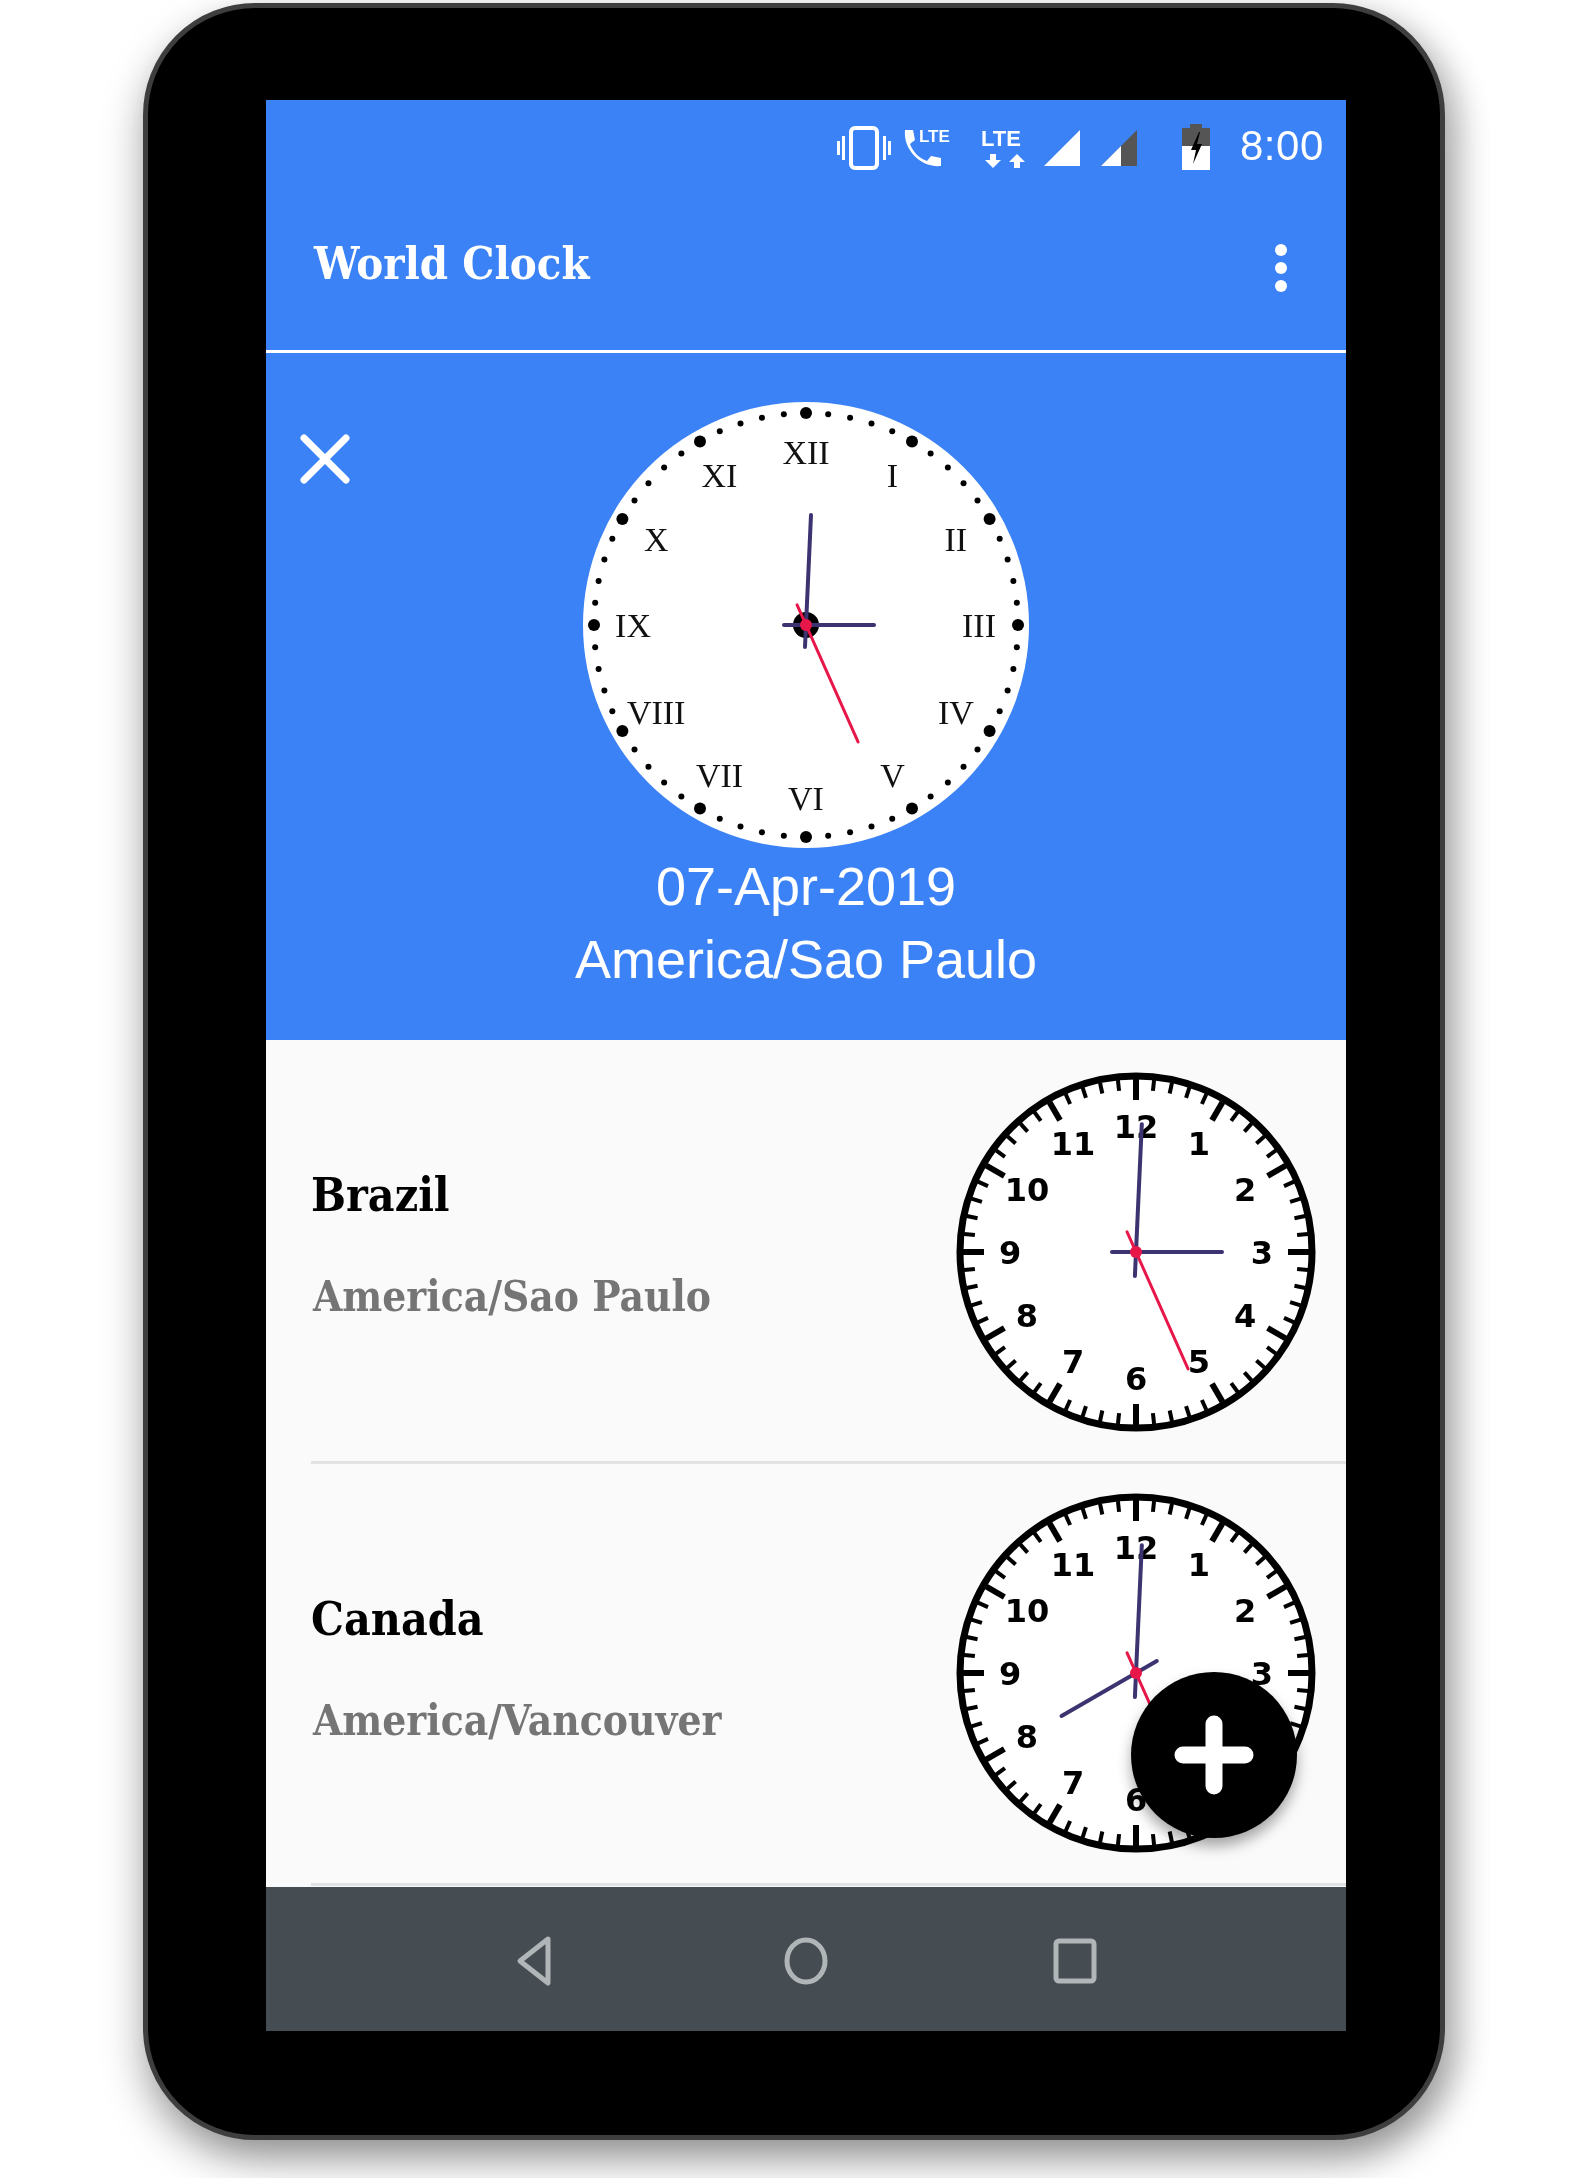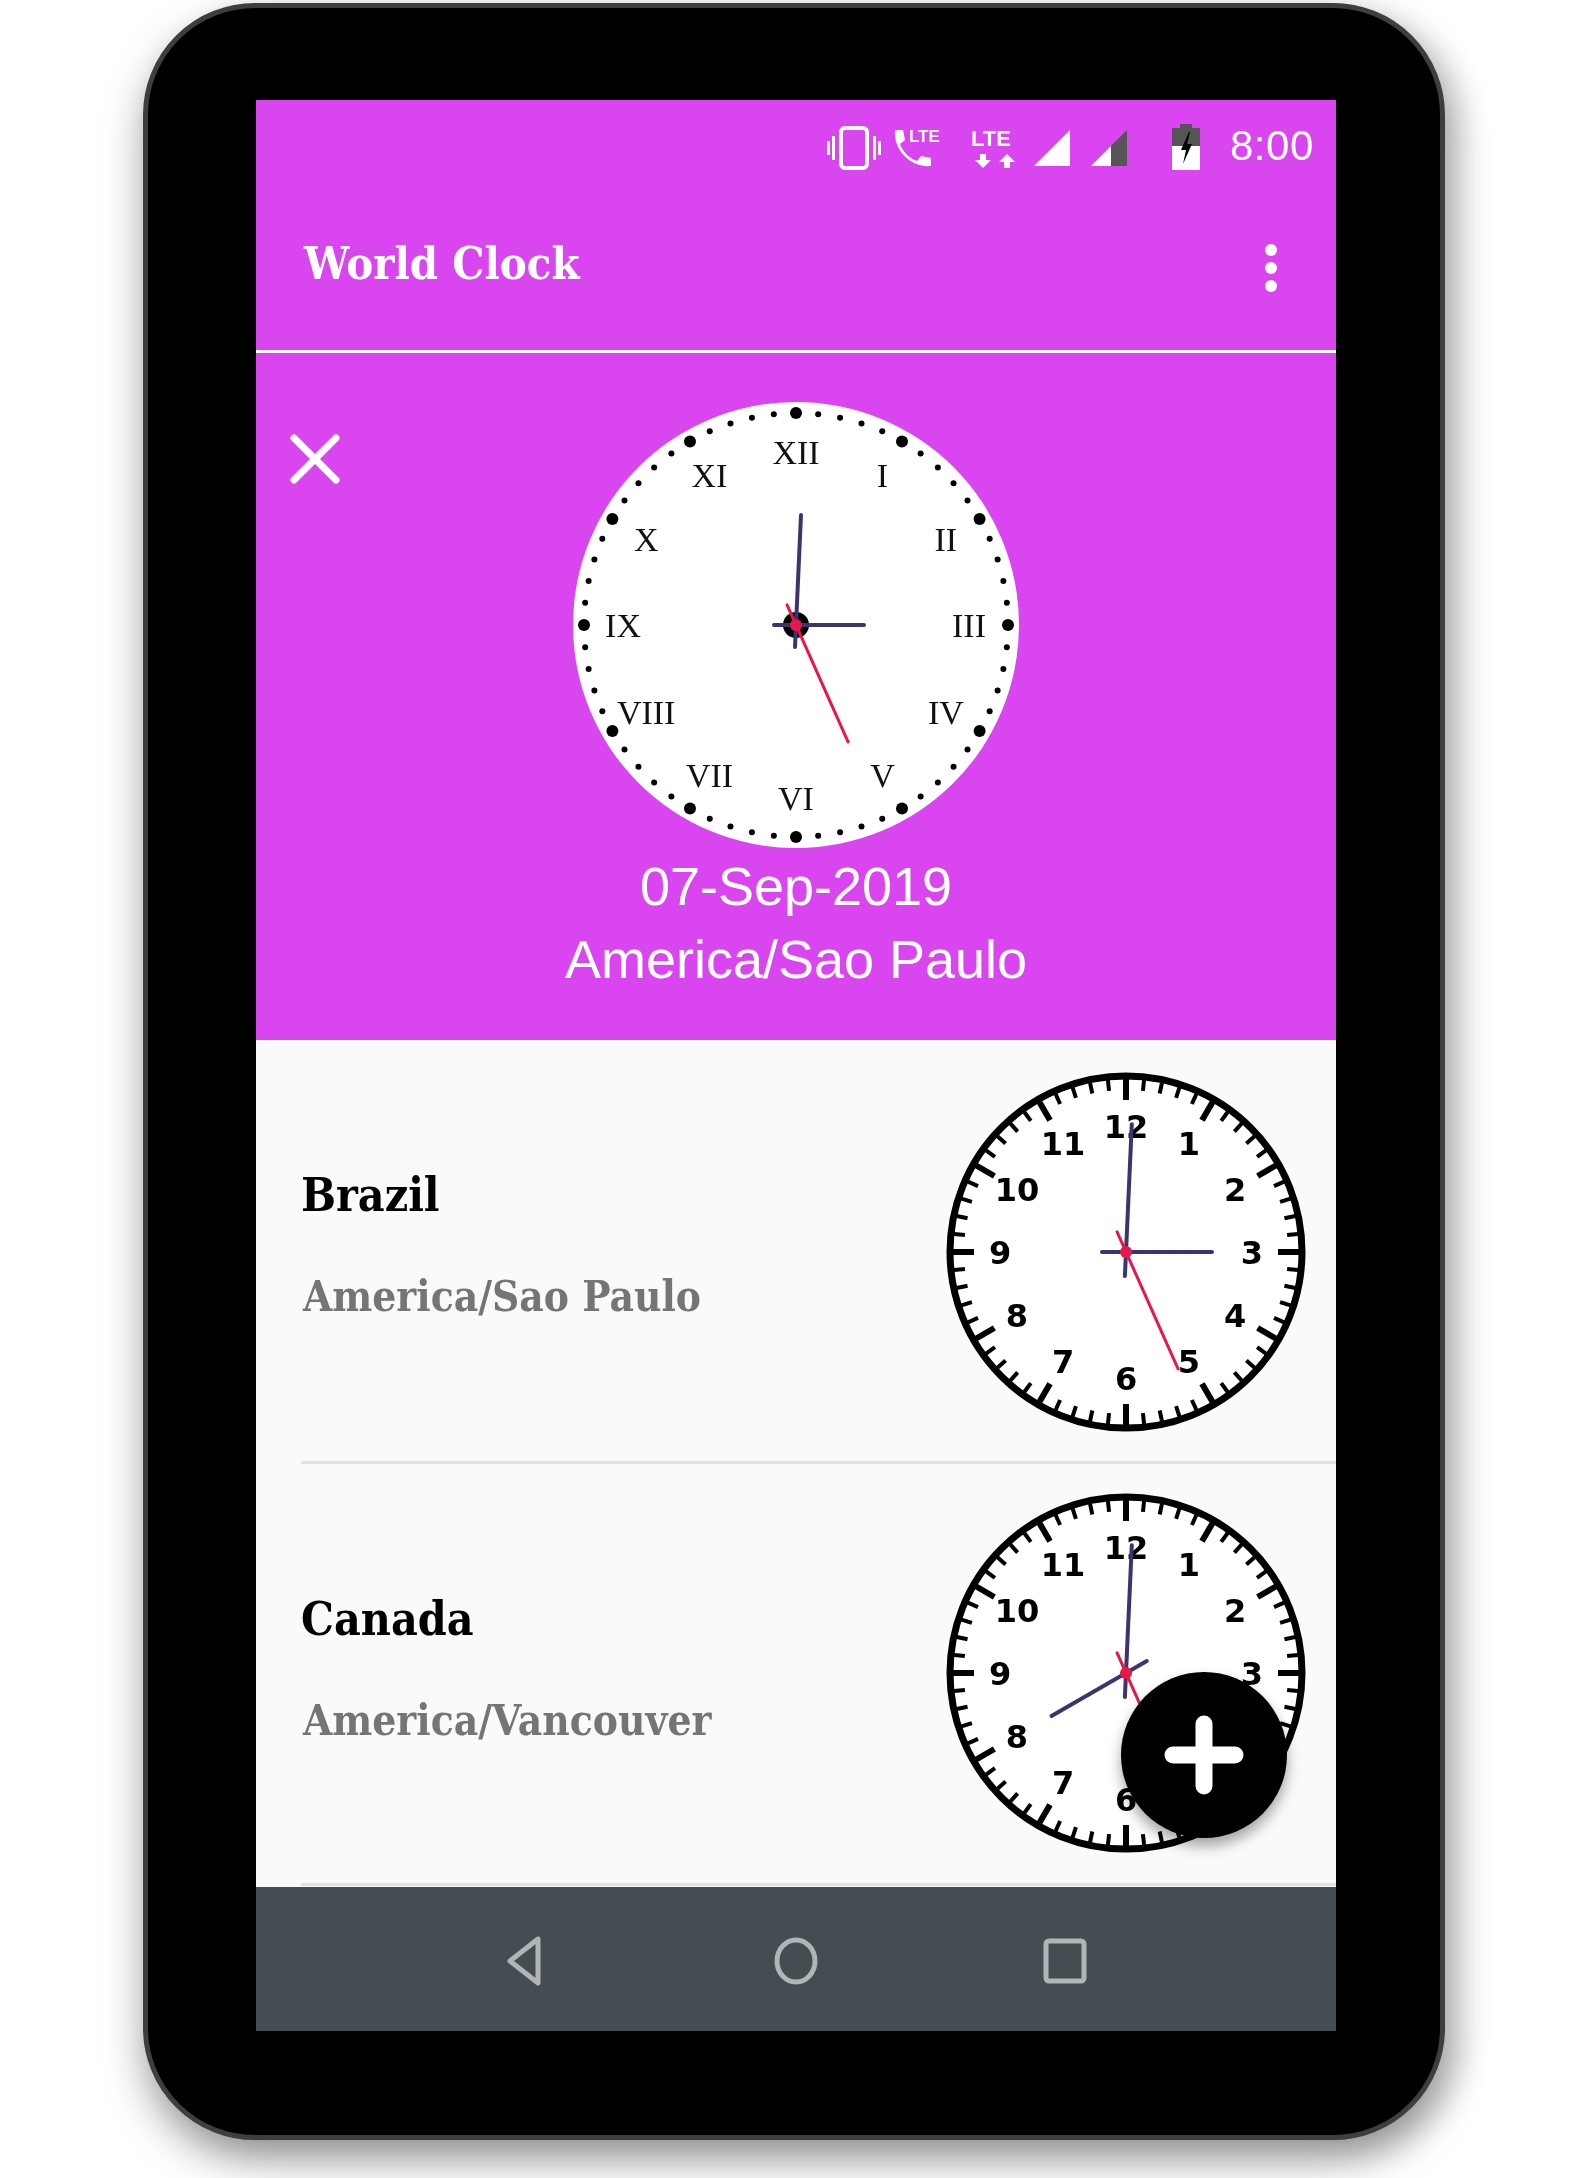--- a/index.html
+++ b/index.html
@@ -13,22 +13,22 @@
     background: #000; border-radius: 112px;
     border: 5px solid #3e3e3e; box-sizing: border-box;
     box-shadow: 0 20px 40px rgba(0,0,0,0.35), 18px 10px 30px rgba(0,0,0,0.15);
   }
   .camera {
     position: absolute; left: 289px; top: 126px; width: 40px; height: 40px; border-radius: 50%;
     background: radial-gradient(circle at 45% 45%, #5a5a5a 0 45%, #6d6d6d 46% 60%, #444 61%);
     box-shadow: 3px 3px 0 -1px #d8d8d8;
   }
   .screen {
-    position: absolute; left: 256px; top: 100px; width: 1080px; height: 1931px;
-    background: #d946ef; overflow: hidden;
+    position: absolute; left: 266px; top: 100px; width: 1080px; height: 1931px;
+    background: #3b82f6; overflow: hidden;
   }
   
   .status-icon { position: absolute; }
   .status-time {
     position: absolute; left: 974px; top: 22px; color: #fff;
     font-family: "Liberation Sans", sans-serif; font-size: 42px; letter-spacing: 0.5px;
   }
   
   .app-title {
     position: absolute; left: 48px; top: 138px; color: #fff;
@@ -200,21 +200,21 @@
       <text x="-173" y="12.000000000000032" text-anchor="middle" font-family="Liberation Serif, serif" font-size="34" fill="#111">IX</text>
       <text x="-149.82239485470788" y="-74.50000000000001" text-anchor="middle" font-family="Liberation Serif, serif" font-size="34" fill="#111">X</text>
       <text x="-86.50000000000007" y="-137.82239485470785" text-anchor="middle" font-family="Liberation Serif, serif" font-size="34" fill="#111">XI</text>
       <circle cx="0" cy="0" r="13" fill="#000"></circle>
       <line x1="-22" y1="1.3471114790620886e-15" x2="68" y2="-4.1637991171010006e-15" stroke="#3b3470" stroke-width="4" stroke-linecap="round"></line>
       <line x1="-0.9979857388435832" y1="21.977352535395724" x2="4.989928694217916" y2="-109.88676267697862" stroke="#3b3470" stroke-width="4" stroke-linecap="round"></line>
       <line x1="-8.948206147667609" y1="-20.098000068137218" x2="52.062290313702455" y2="116.9338185782529" stroke="#e8174a" stroke-width="3" stroke-linecap="round"></line>
       <circle cx="0" cy="0" r="6" fill="#e8174a"></circle>
     </svg>
 
-  <div class="main-date">07-Sep-2019</div>
+  <div class="main-date">07-Apr-2019</div>
   <div class="main-zone">America/Sao Paulo</div>
 
   <div class="list">
     <div class="list-item" style="top:0">
       <div class="item-country">Brazil</div>
       <div class="item-zone">America/Sao Paulo</div>
       <svg class="item-clock" id="clock-0" style="top:30px" viewBox="-182 -182 364 364">
           <circle cx="0" cy="0" r="176" fill="#fff" stroke="#000" stroke-width="7"></circle>
           <line x1="0" y1="-173" x2="0" y2="-152" stroke="#000" stroke-width="6"></line>
           <line x1="18.083424145304047" y1="-172.05228789871128" x2="16.93361104935986" y2="-161.11254704966026" stroke="#000" stroke-width="4"></line>

